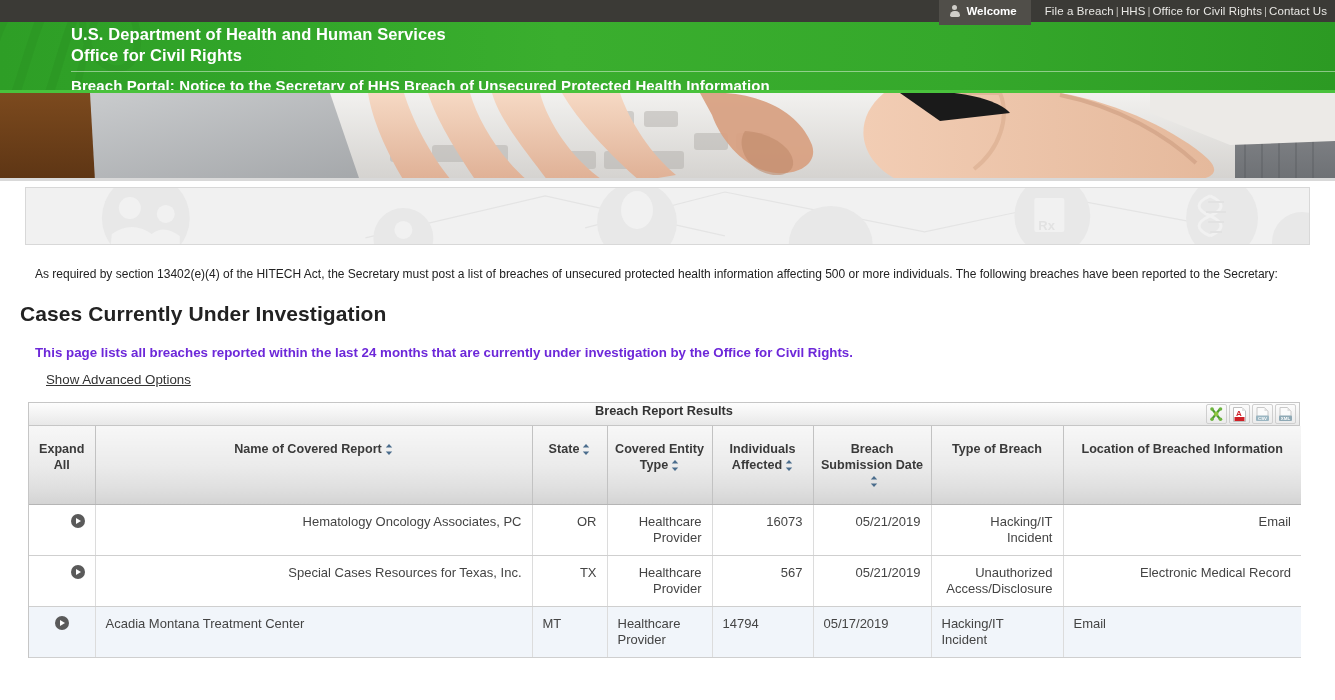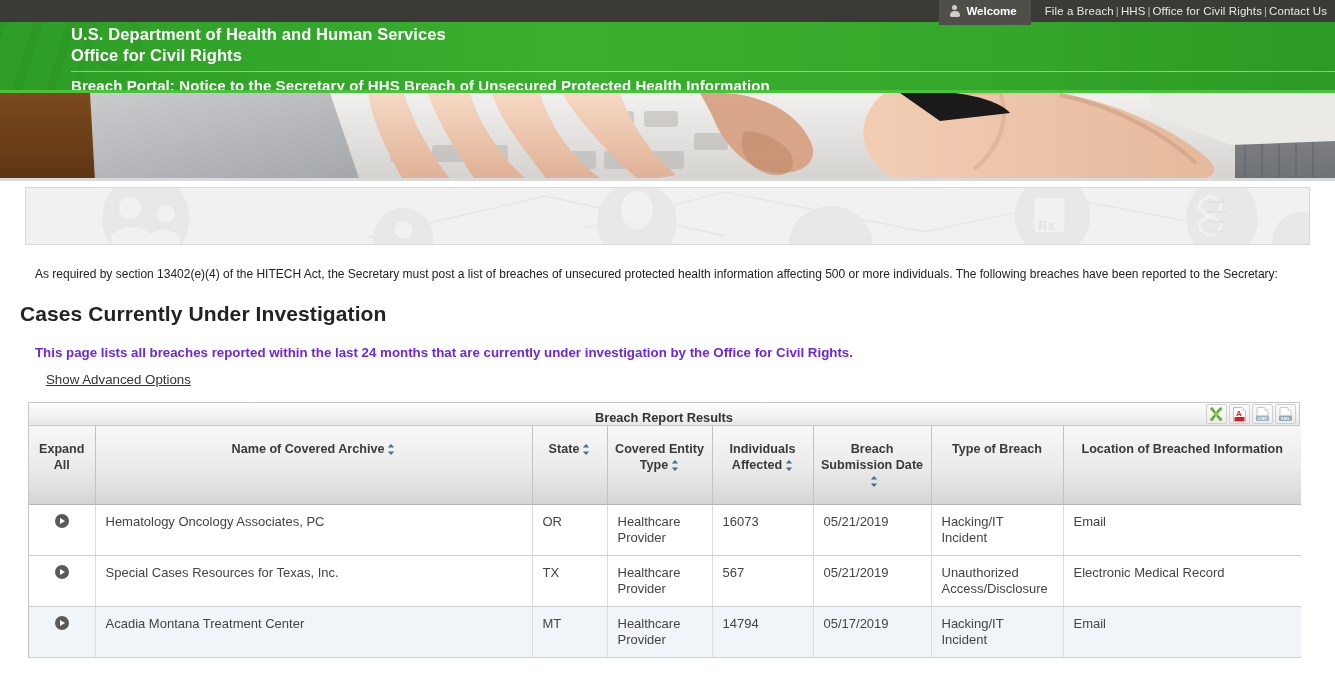--- a/index.html
+++ b/index.html
@@ -112,21 +112,21 @@
 
   
   .tablewrap {
     position: relative; margin: 14px 0 0 28px; width: 1272px;
     border: 1px solid #c6c6c6; border-bottom: none; background: #fff;
   }
   .titlebar {
     position: relative; height: 23px;
     background: linear-gradient(to bottom, #fdfdfd 0%, #f2f2f2 55%, #e8e8e8 100%);
     border-bottom: 1px solid #c6c6c6;
-    display: flex; align-items: flex-end; justify-content: center;
+    display: flex; align-items: flex-start; justify-content: center;
   }
   .titlebar-text { font-size: 12.8px; font-weight: bold; color: #333; }
   .exporticons {
     position: absolute; right: 3px; top: 1px; display: flex; gap: 2px; align-items: center;
   }
   .expbtn {
     width: 21px; height: 20px; border: 1px solid #cfcfcf; border-radius: 2px;
     background: linear-gradient(to bottom,#fcfcfc,#ebebeb);
     display: flex; align-items: center; justify-content: center; cursor: pointer;
   }
@@ -140,21 +140,21 @@
     text-align: center; height: 58px;
   }
   table.grid th:last-child { border-right: none; }
   table.grid td {
     border-right: 1px solid #dcdcdc; border-bottom: 1px solid #cfcfcf;
     font-size: 13px; color: #444444; padding: 9px 10px;
     vertical-align: top; line-height: 16px; height: 40px;
   }
   table.grid td:last-child { border-right: none; }
   tr.alt td { background: #f1f5fa; }
-  tr.norm td { background: #ffffff; }
+  tr.norm td { background: #ffffff; text-align: right; }
   td.c-expand { text-align: center; padding: 9px 4px; }
   .sortarrow { display: inline-block; vertical-align: middle; margin-left: 3px; }
   .expand-ico {
     display: inline-block; width: 14px; height: 14px; border-radius: 50%;
     background: #5a5a5a; position: relative; cursor: pointer;
   }
   .expand-ico::after {
     content: ""; position: absolute; left: 5.5px; top: 3.5px;
     border-left: 5px solid #ffffff;
     border-top: 3.5px solid transparent; border-bottom: 3.5px solid transparent;
@@ -371,21 +371,21 @@
           <col class="col-date">
           <col class="col-breach">
           <col class="col-loc">
       </colgroup>
       <thead>
         <tr>
           <th>
             <span>Expand All</span>
           </th>
           <th>
-            <span>Name of Covered Archive</span><svg class="sortarrow" width="8" height="11" viewBox="0 0 8 11">
+            <span>Name of Covered Report</span><svg class="sortarrow" width="8" height="11" viewBox="0 0 8 11">
                 <path d="M4 0 L7.2 3.6 H0.8 Z" fill="#4a6c8c"></path>
                 <path d="M4 11 L0.8 7.4 H7.2 Z" fill="#4a6c8c"></path>
               </svg>
           </th>
           <th>
             <span>State</span><svg class="sortarrow" width="8" height="11" viewBox="0 0 8 11">
                 <path d="M4 0 L7.2 3.6 H0.8 Z" fill="#4a6c8c"></path>
                 <path d="M4 11 L0.8 7.4 H7.2 Z" fill="#4a6c8c"></path>
               </svg>
           </th>

